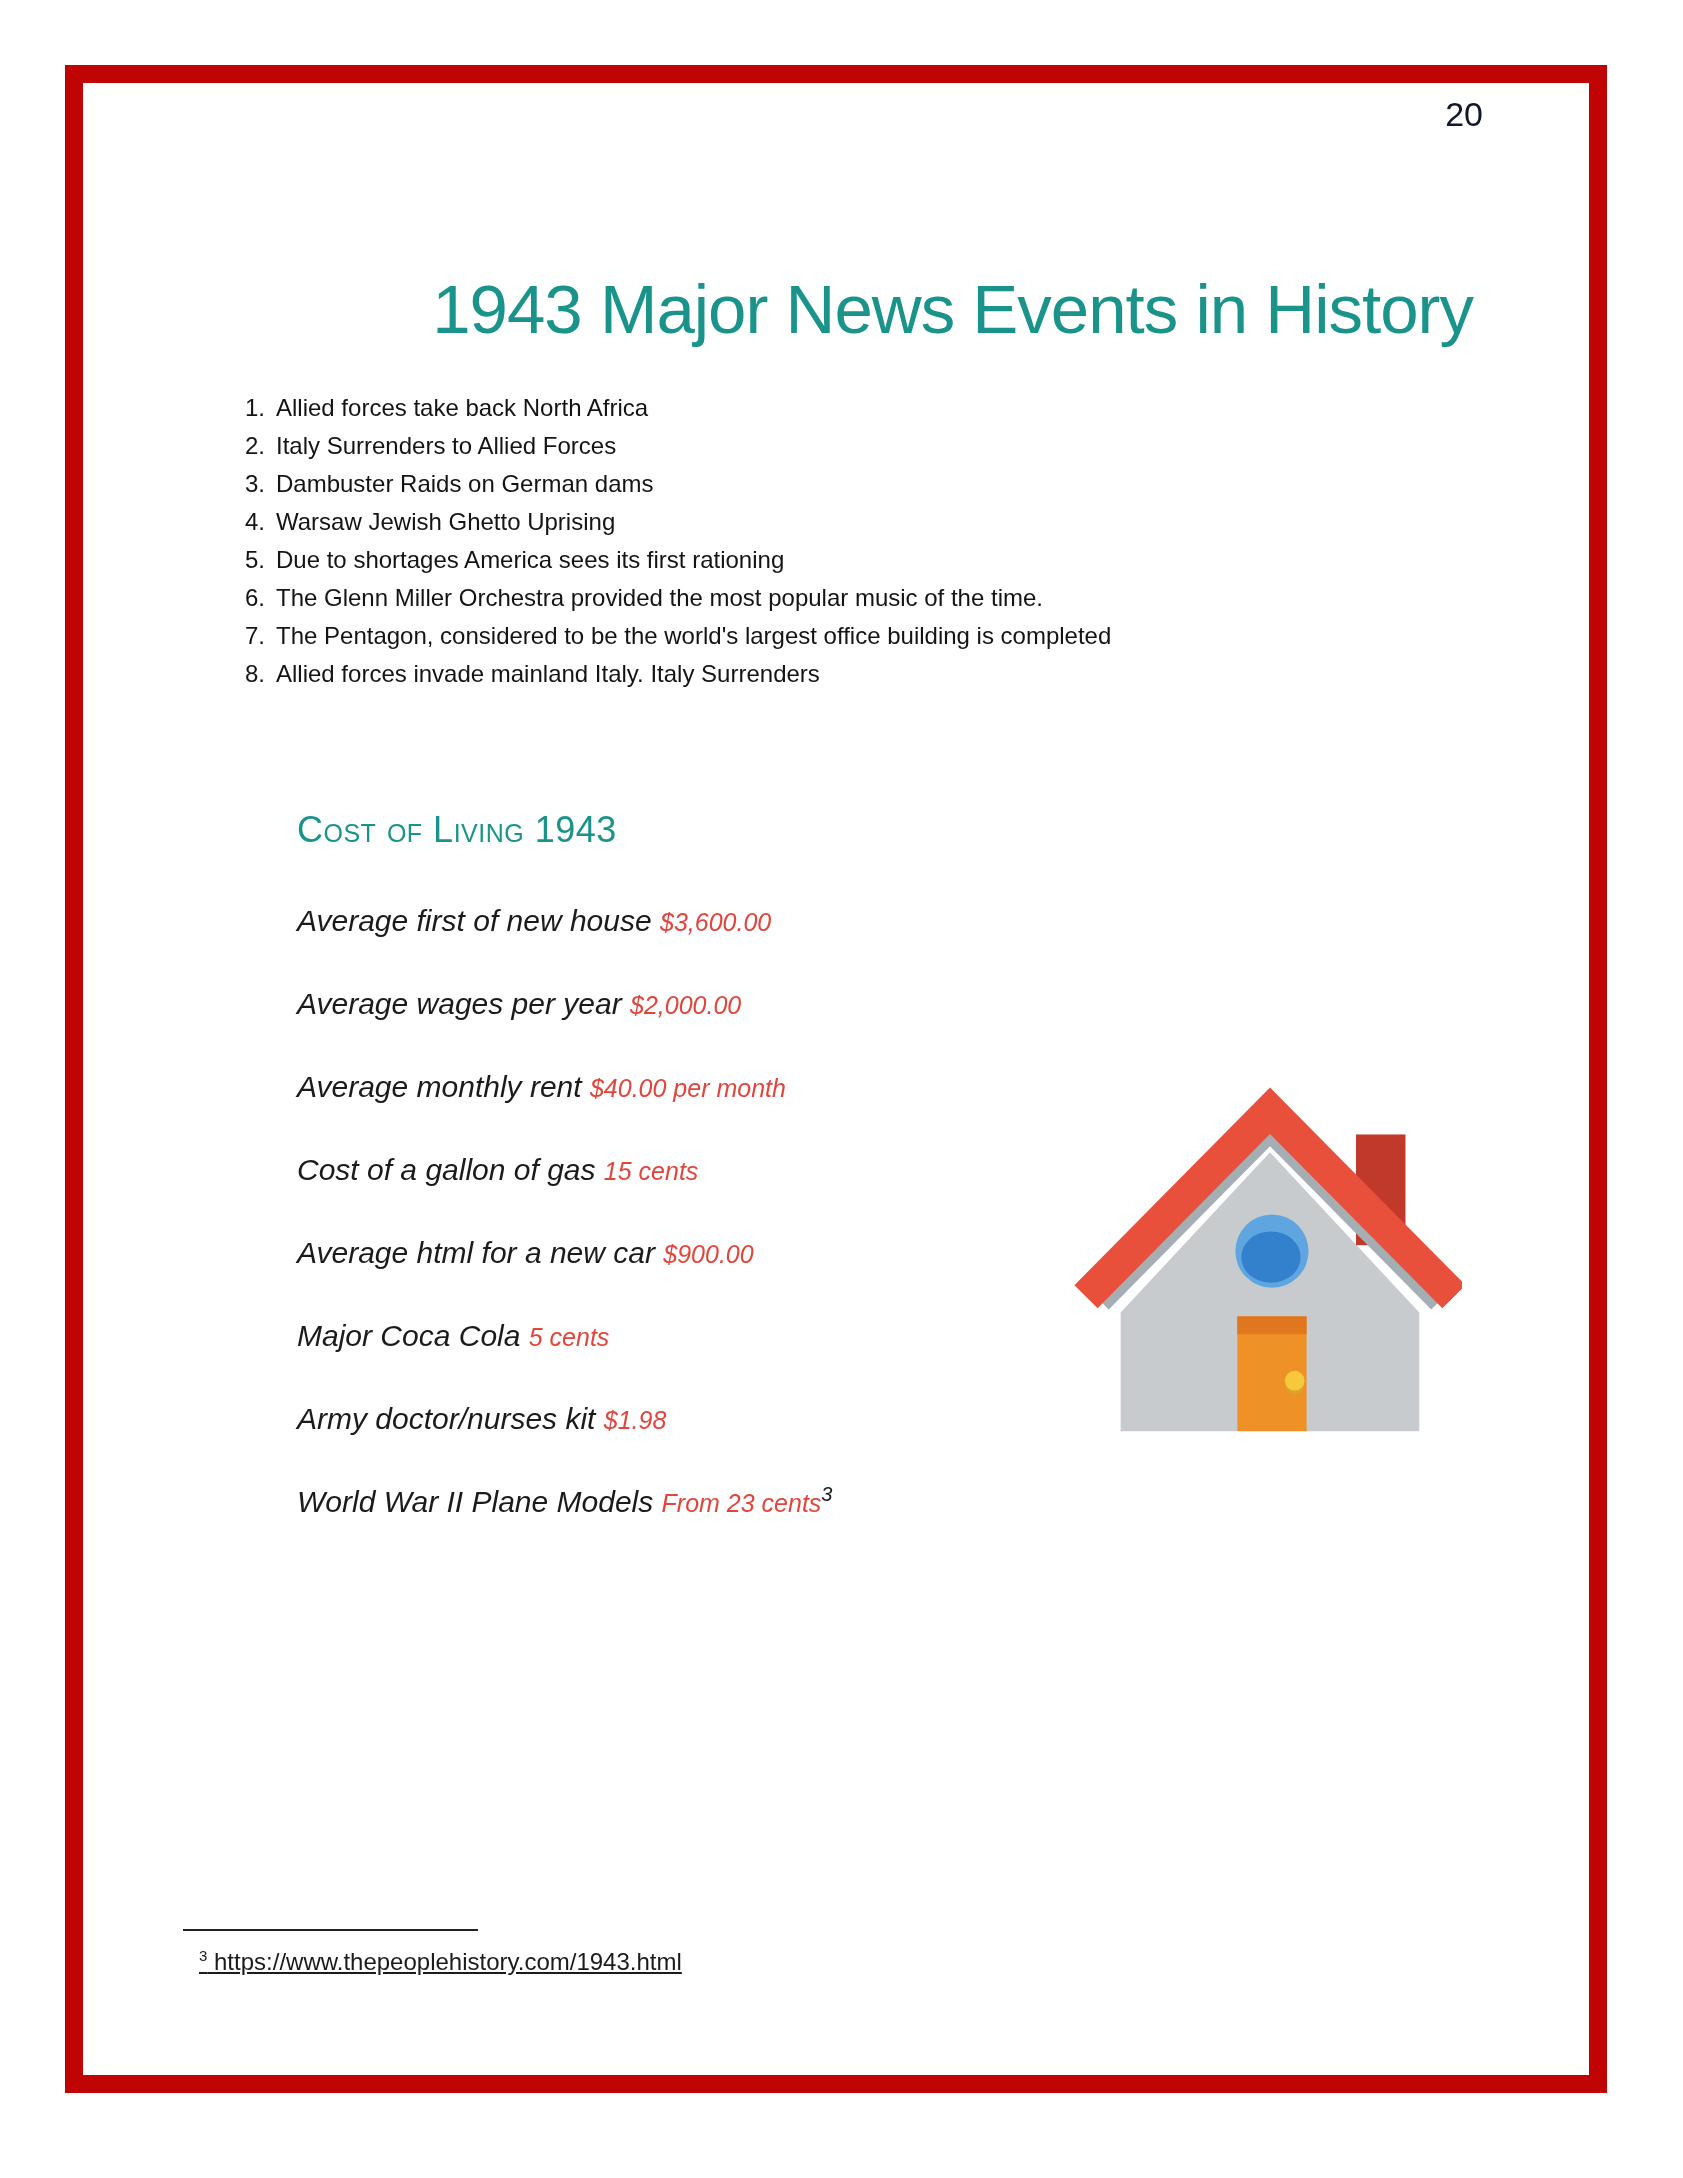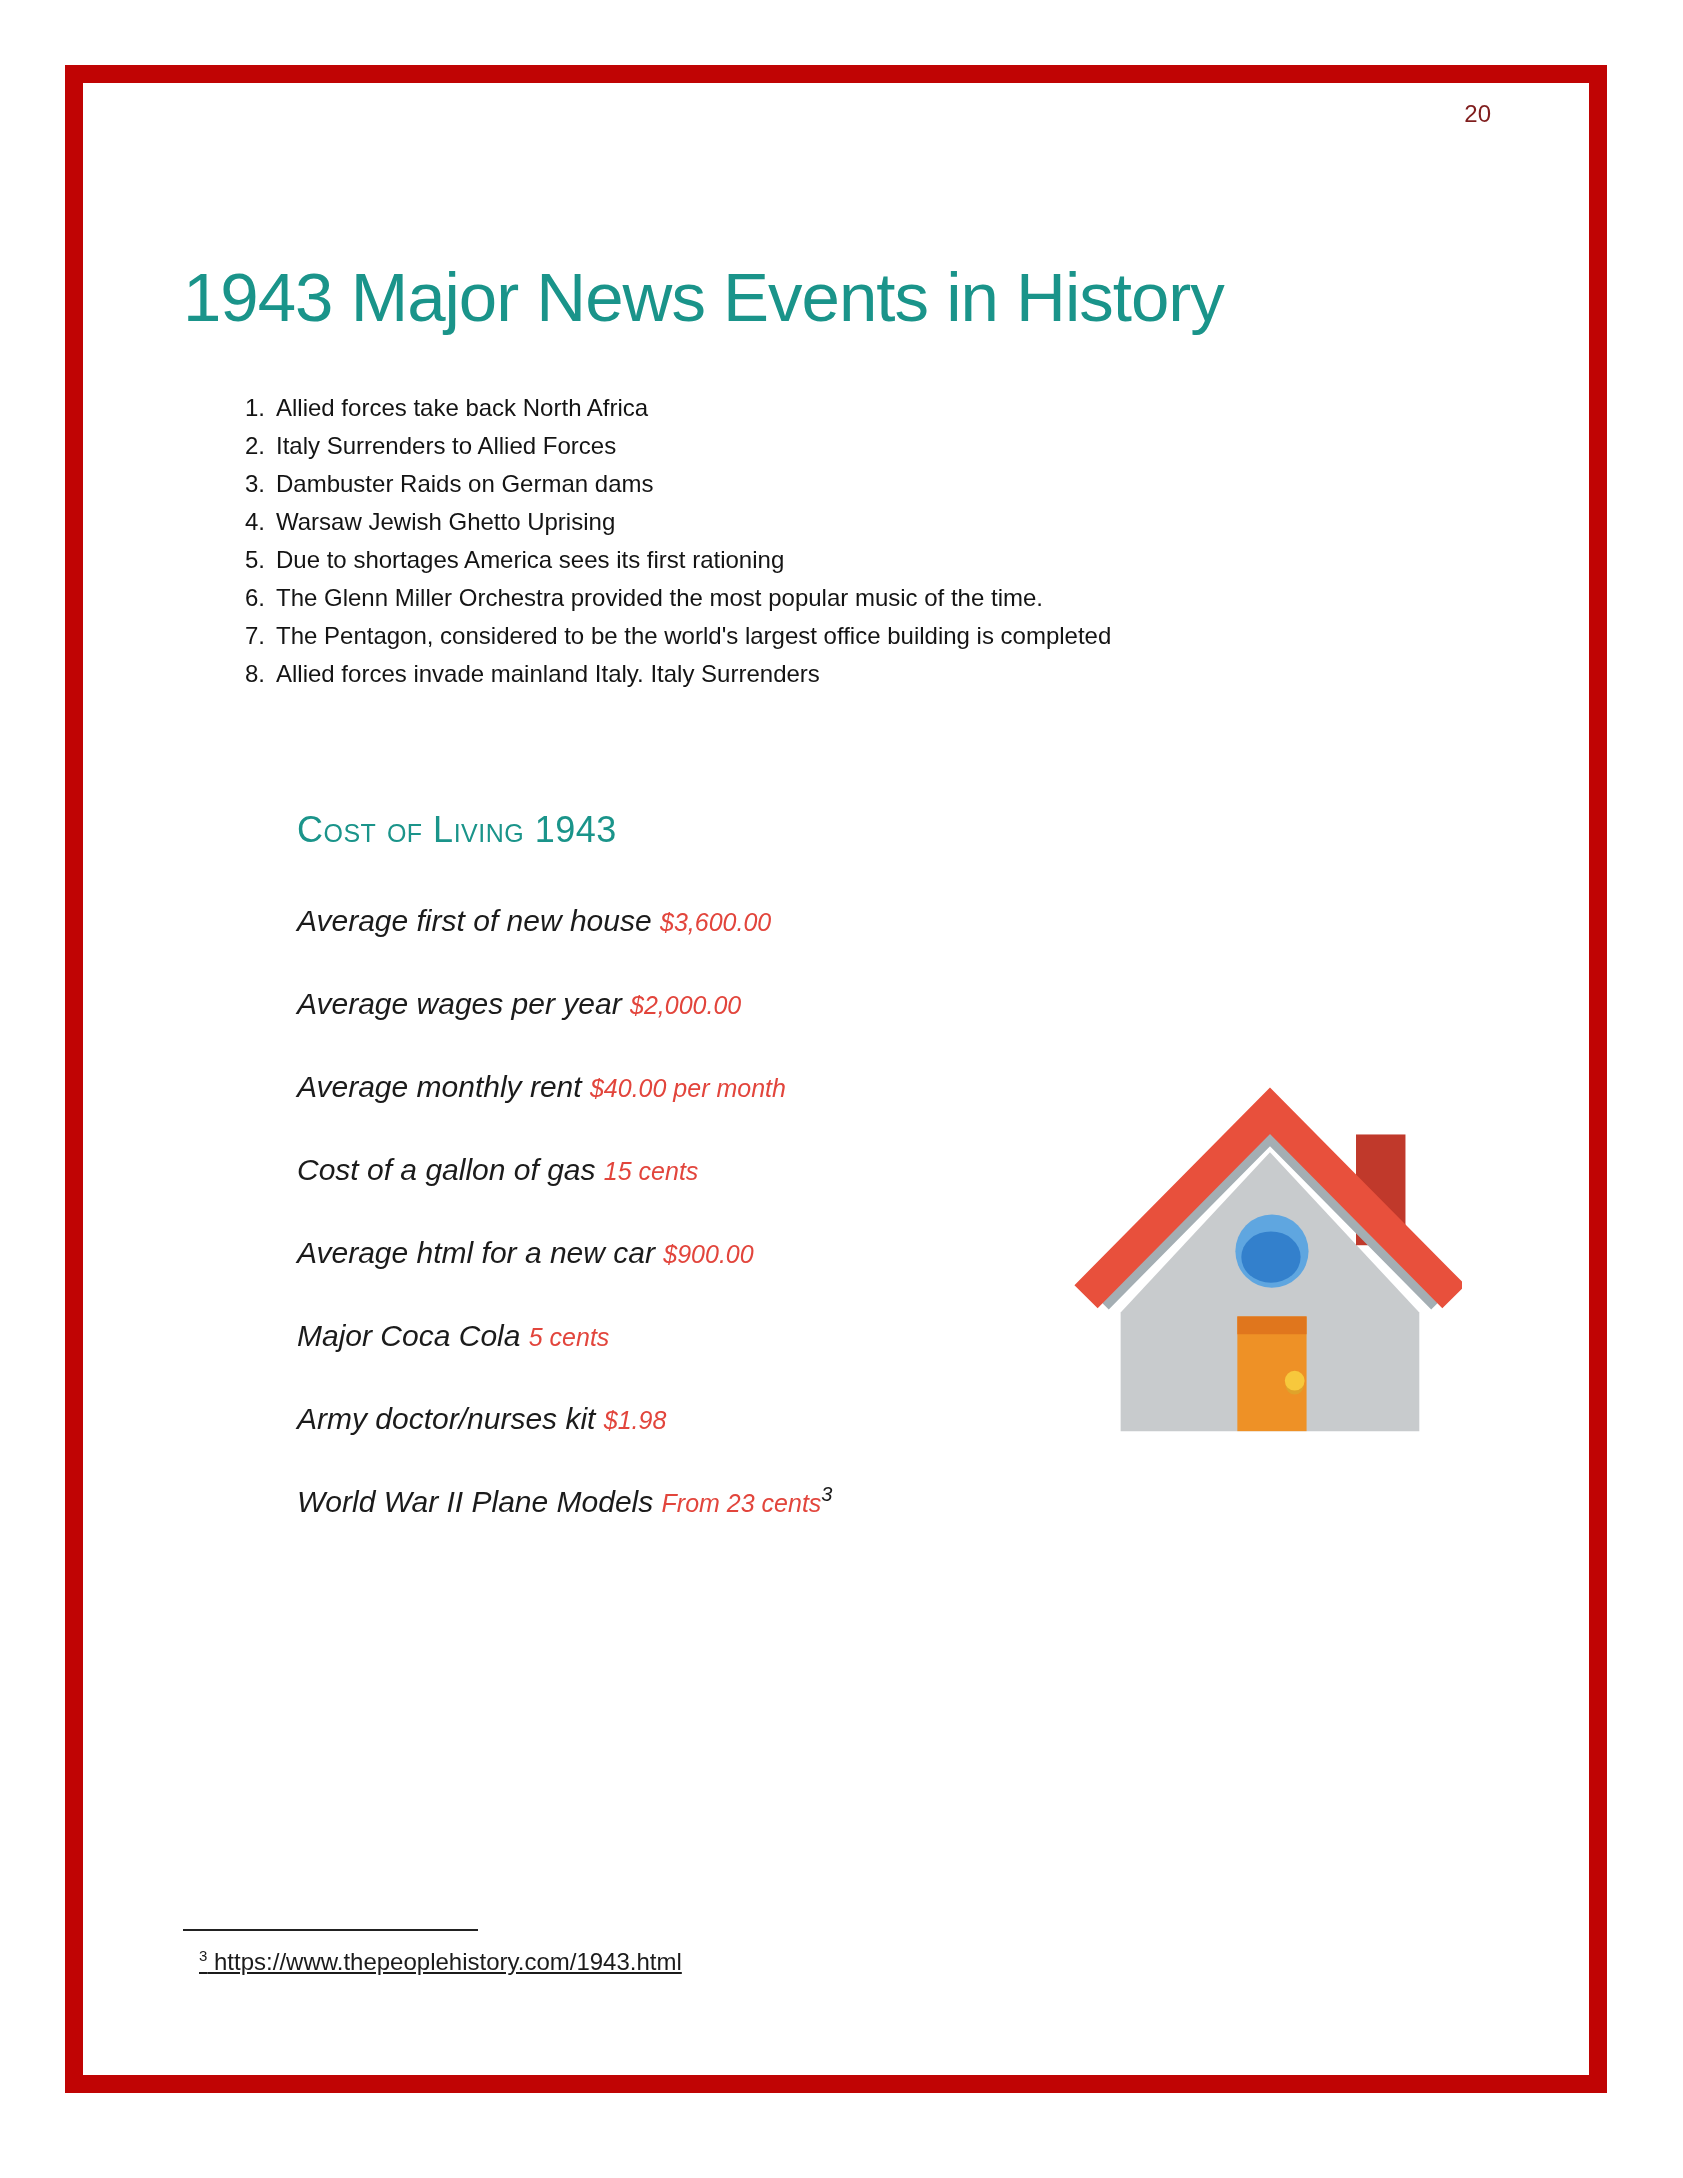--- a/index.html
+++ b/index.html
@@ -13,28 +13,28 @@
   }
   .frame{
     position:absolute;
     left:65px;top:65px;width:1542px;height:2028px;
     border:18px solid #C00404;
     box-sizing:border-box;
     pointer-events:none;
   }
   .page-number{
     position:absolute;
-    top:99px;right:192px;
-    font-size:24px;line-height:30px;color:#7f1d1d;
+    top:99px;right:200px;
+    font-size:34px;line-height:30px;color:#0f172a;
   }
   .title{
     position:absolute;
     left:183px;right:198px;top:259px;
-    margin:0;
-    text-align:left;
+    margin:12px;
+    text-align:right;
     font-size:69px;line-height:77px;
     font-weight:400;
     color:#1A948A;
     letter-spacing:-1px;
   }
   .events{
     position:absolute;
     left:245px;top:389px;
     margin:0;padding:0;
     list-style:none;

